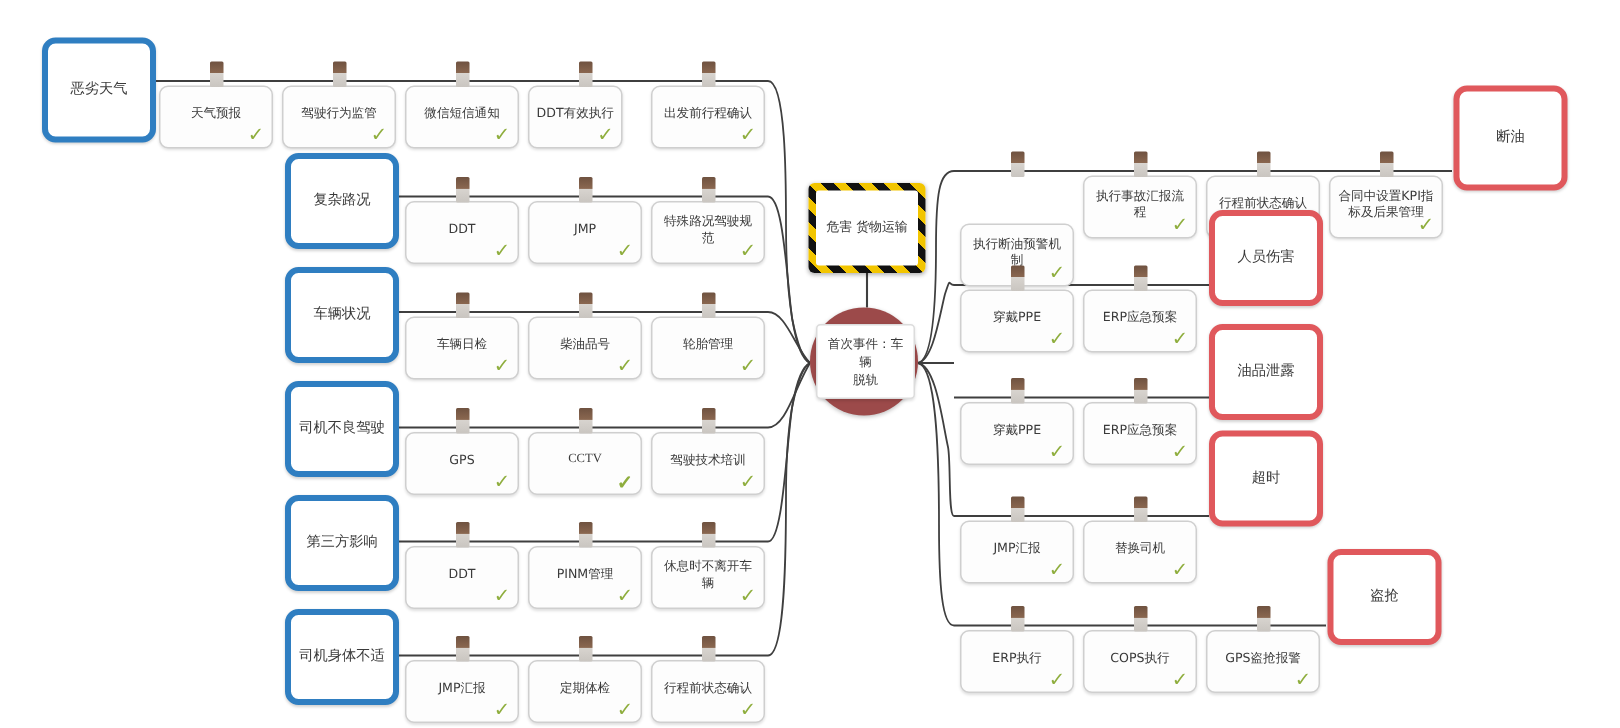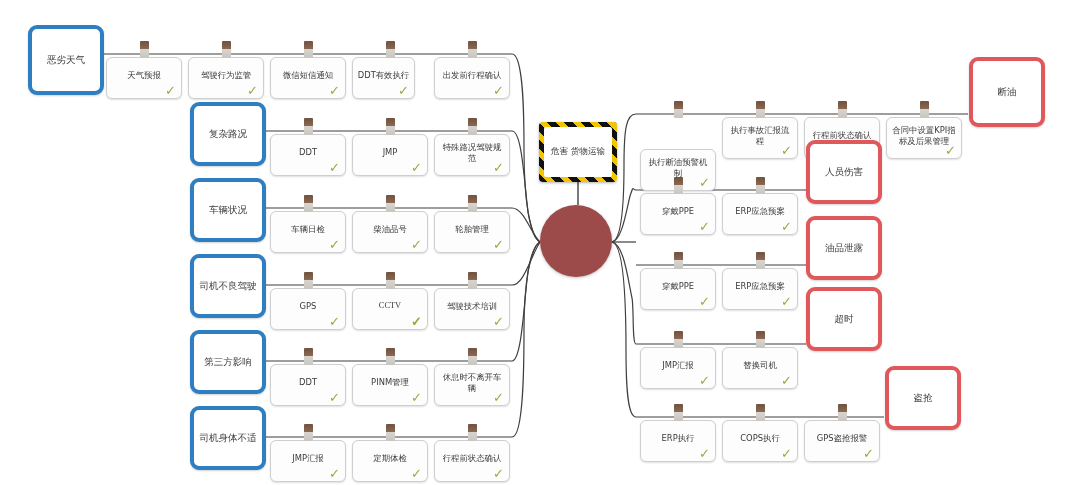--- a/index.html
+++ b/index.html
@@ -265,20 +265,22 @@
   <div class="node barrier" style="left:434px; top:440px; width:76px; height:42px;">
     <span class="btext">行程前状态确认</span>
     <span class="check">✓</span>
   </div>
 
   <div class="hazard" style="left:539px; top:122px; width:78px; height:60px;">
     <div class="inner">危害  货物运输</div>
   </div>
 
   <div class="topevent-circle" style="left:540px; top:205px; width:72px; height:72px;"></div>
+  <div class="topevent-label" style="left:544px; top:216px; width:66px; height:50px; white-space:pre-line;">首次事件：车辆
+脱轨</div>
 
   <div class="clip" style="left:674px; top:101px;"></div>
   <div class="node barrier" style="left:640px; top:117px; width:76px; height:42px;margin-top:32px;">
     <span class="btext">执行断油预警机制</span>
     <span class="check">✓</span>
   </div>
   <div class="clip" style="left:756px; top:101px;"></div>
   <div class="node barrier" style="left:722px; top:117px; width:76px; height:42px;">
     <span class="btext">执行事故汇报流程</span>
     <span class="check">✓</span>

